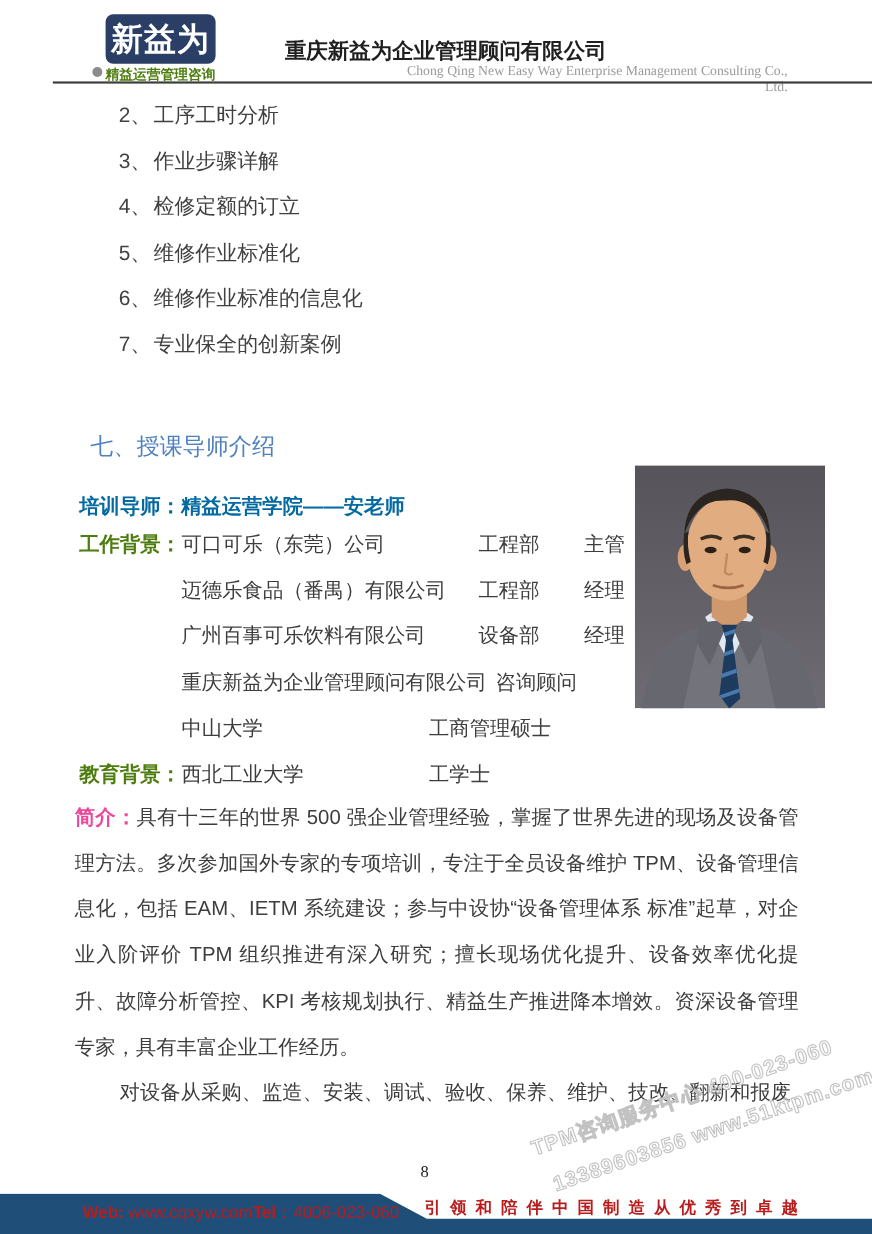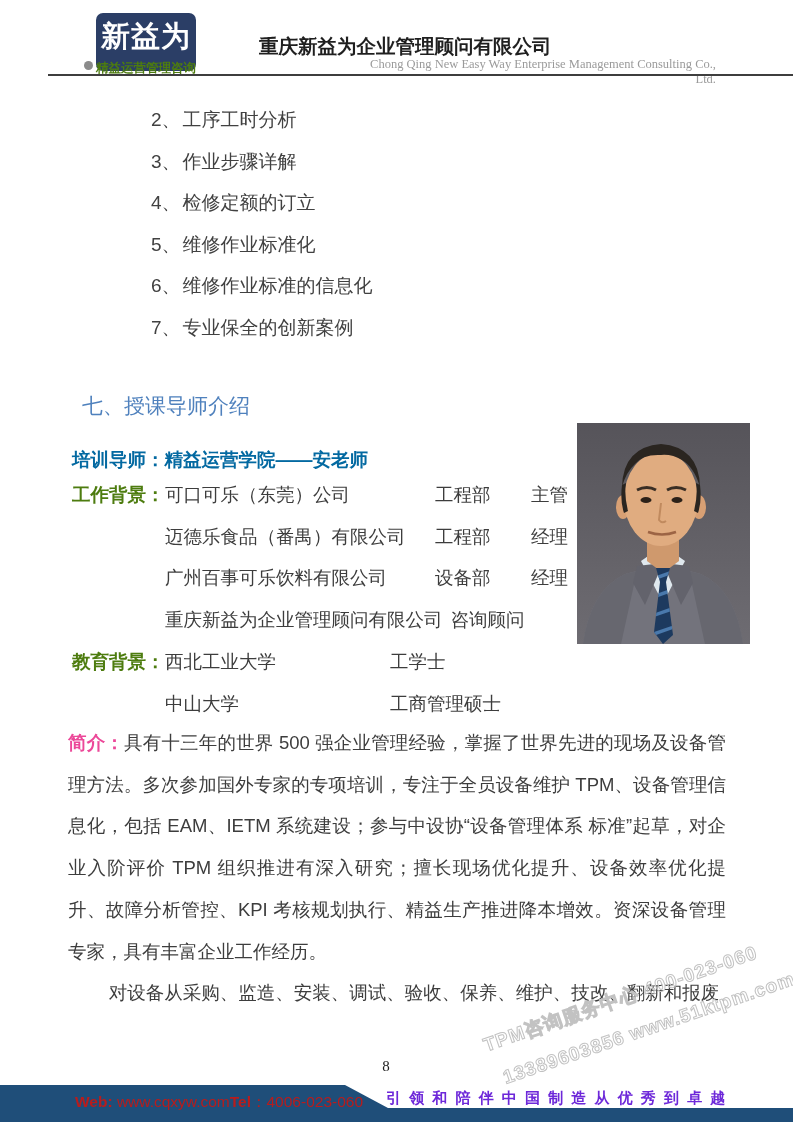--- a/index.html
+++ b/index.html
@@ -1,32 +1,32 @@
 <!DOCTYPE html>
 <html><head>
 <meta charset="utf-8">
 <style>
   html,body{margin:0;padding:0;background:#ffffff;}
   .page{position:relative;width:793px;height:1122px;background:#ffffff;overflow:hidden;
         font-family:"Liberation Sans","DejaVu Sans",sans-serif;color:#3d3d3d;}
 
   
-  .logo-box{position:absolute;left:96px;top:13px;width:100px;height:58px;background:#2b3e66;
+  .logo-box{position:absolute;left:96px;top:13px;width:100px;height:45px;background:#2b3e66;
             border-radius:7px;color:#ffffff;font-weight:bold;font-size:29px;text-align:center;
             line-height:47px;letter-spacing:1px;}
   .logo-sub{position:absolute;left:94px;top:60px;width:104px;text-align:center;font-size:12.5px;
             font-weight:bold;color:#4d7c0f;}
   .header-dot{position:absolute;left:84px;top:61px;width:9px;height:9px;border-radius:50%;background:#8b8b8b;}
   .company-cn{position:absolute;left:259px;top:33px;font-size:19.5px;font-weight:bold;color:#1f1f1f;}
   .company-en{position:absolute;left:350px;top:57px;width:366px;text-align:right;
               font-family:Liberation Serif, serif;font-size:12.5px;color:#9a9a9a;}
   .header-rule{position:absolute;left:48px;top:74px;width:745px;height:2px;background:#3e3e3e;}
 
   
-  .outline{position:absolute;left:108px;top:99px;margin-left:43px;}
+  .outline{position:absolute;left:108px;top:85px;}
   .outline-item{height:41.6px;line-height:41.6px;font-size:19px;color:#414141;}
   .outline-item .num{margin-right:2px;}
 
   
   .section-title{position:absolute;left:82px;top:392px;font-size:21px;font-weight:normal;color:#4f81bd;}
 
   .trainer{position:absolute;left:72px;top:447px;font-size:18.5px;font-weight:bold;color:#0369a1;}
 
   .work{position:absolute;left:72px;top:474px;font-size:18.5px;}
   .row{display:flex;height:41.7px;line-height:41.7px;white-space:nowrap;}
@@ -55,21 +55,21 @@
   @supports not (-webkit-text-stroke: 1px #000) { .watermark{color:#cccccc;} }
   .watermark .wm2{padding-left:8px;}
 
   
   .page-number{position:absolute;left:0;top:1058px;width:772px;text-align:center;
                font-family:"Liberation Serif","DejaVu Serif",serif;font-size:15px;color:#222222;}
   .footer-bar{position:absolute;left:0;top:1085px;width:793px;height:37px;background:#1f4e79;
               clip-path:polygon(0 0,345px 0,388px 23px,793px 23px,793px 37px,0 37px);}
   .footer-web{position:absolute;left:75px;top:1092px;color:#b91c1c;font-size:15.5px;white-space:nowrap;z-index:2;}
   .footer-web b{font-weight:bold;}
-  .footer-slogan{position:absolute;left:386px;top:1089px;font-size:15px;font-weight:bold;color:#6d28d9;
+  .footer-slogan{position:absolute;left:386px;top:1089px;font-size:15px;font-weight:bold;color:#b91c1c;
                  letter-spacing:2px;white-space:nowrap;z-index:2;}
 </style>
 </head>
 <body>
 
 <div class="page">
 
   <div class="logo-box">新益为</div>
   <div class="logo-sub">精益运营管理咨询</div>
   <div class="header-dot"></div>
@@ -126,28 +126,28 @@
     <div class="row">
       <span class="cell-label"></span>
       <span class="cell-company">重庆新益为企业管理顾问有限公司</span>
       <span class="cell-dept">咨询顾问</span>
       <span class="cell-title"></span>
     </div>
   </div>
 
   <div class="edu">
     <div class="row">
+      <span class="cell-label"></span>
+      <span class="cell-school">中山大学</span>
+      <span class="cell-title">工商管理硕士</span>
+    </div>
+    <div class="row">
       <span class="cell-label">教育背景：</span>
       <span class="cell-school">西北工业大学</span>
       <span class="cell-title">工学士</span>
-    </div>
-    <div class="row">
-      <span class="cell-label"></span>
-      <span class="cell-school">中山大学</span>
-      <span class="cell-title">工商管理硕士</span>
     </div>
   </div>
 
   <div class="photo">
     <svg width="173" height="221" viewBox="0 0 173 221" preserveAspectRatio="none">
       <defs>
         <linearGradient id="bgGrad" x1="0" y1="0" x2="0" y2="1">
           <stop offset="0" stop-color="#56545a"></stop>
             <stop offset="1" stop-color="#6e6c72"></stop>
         </linearGradient>

